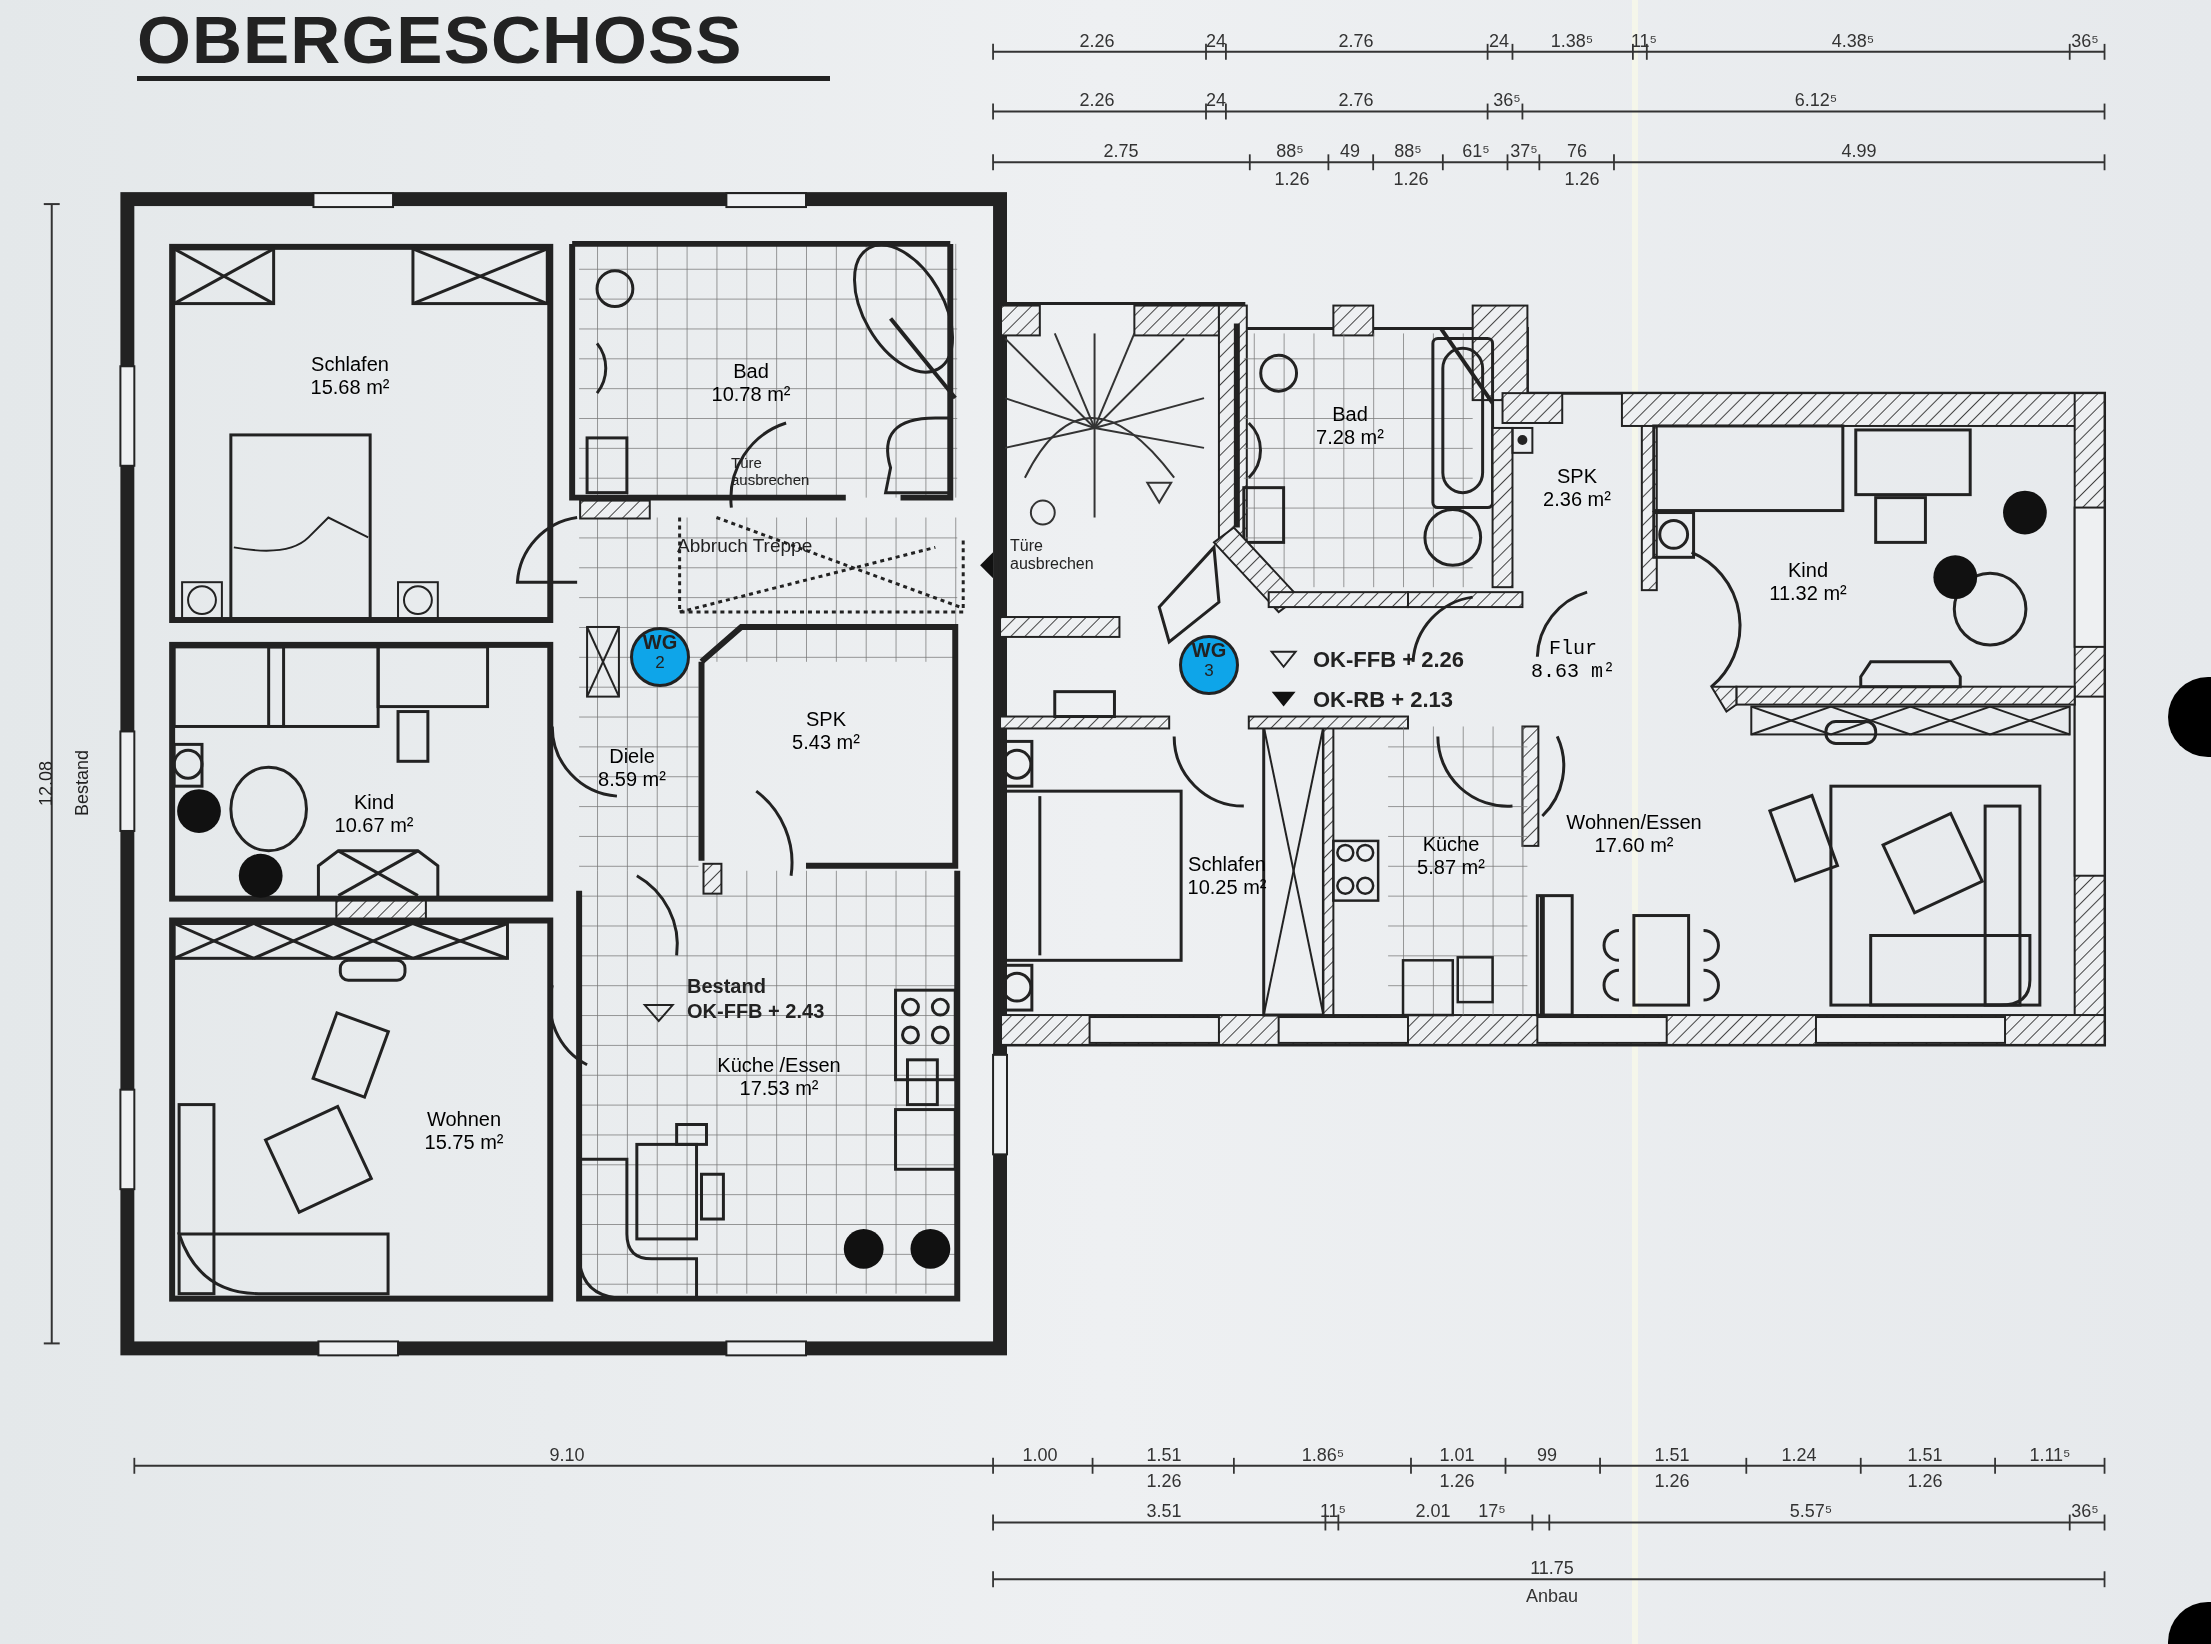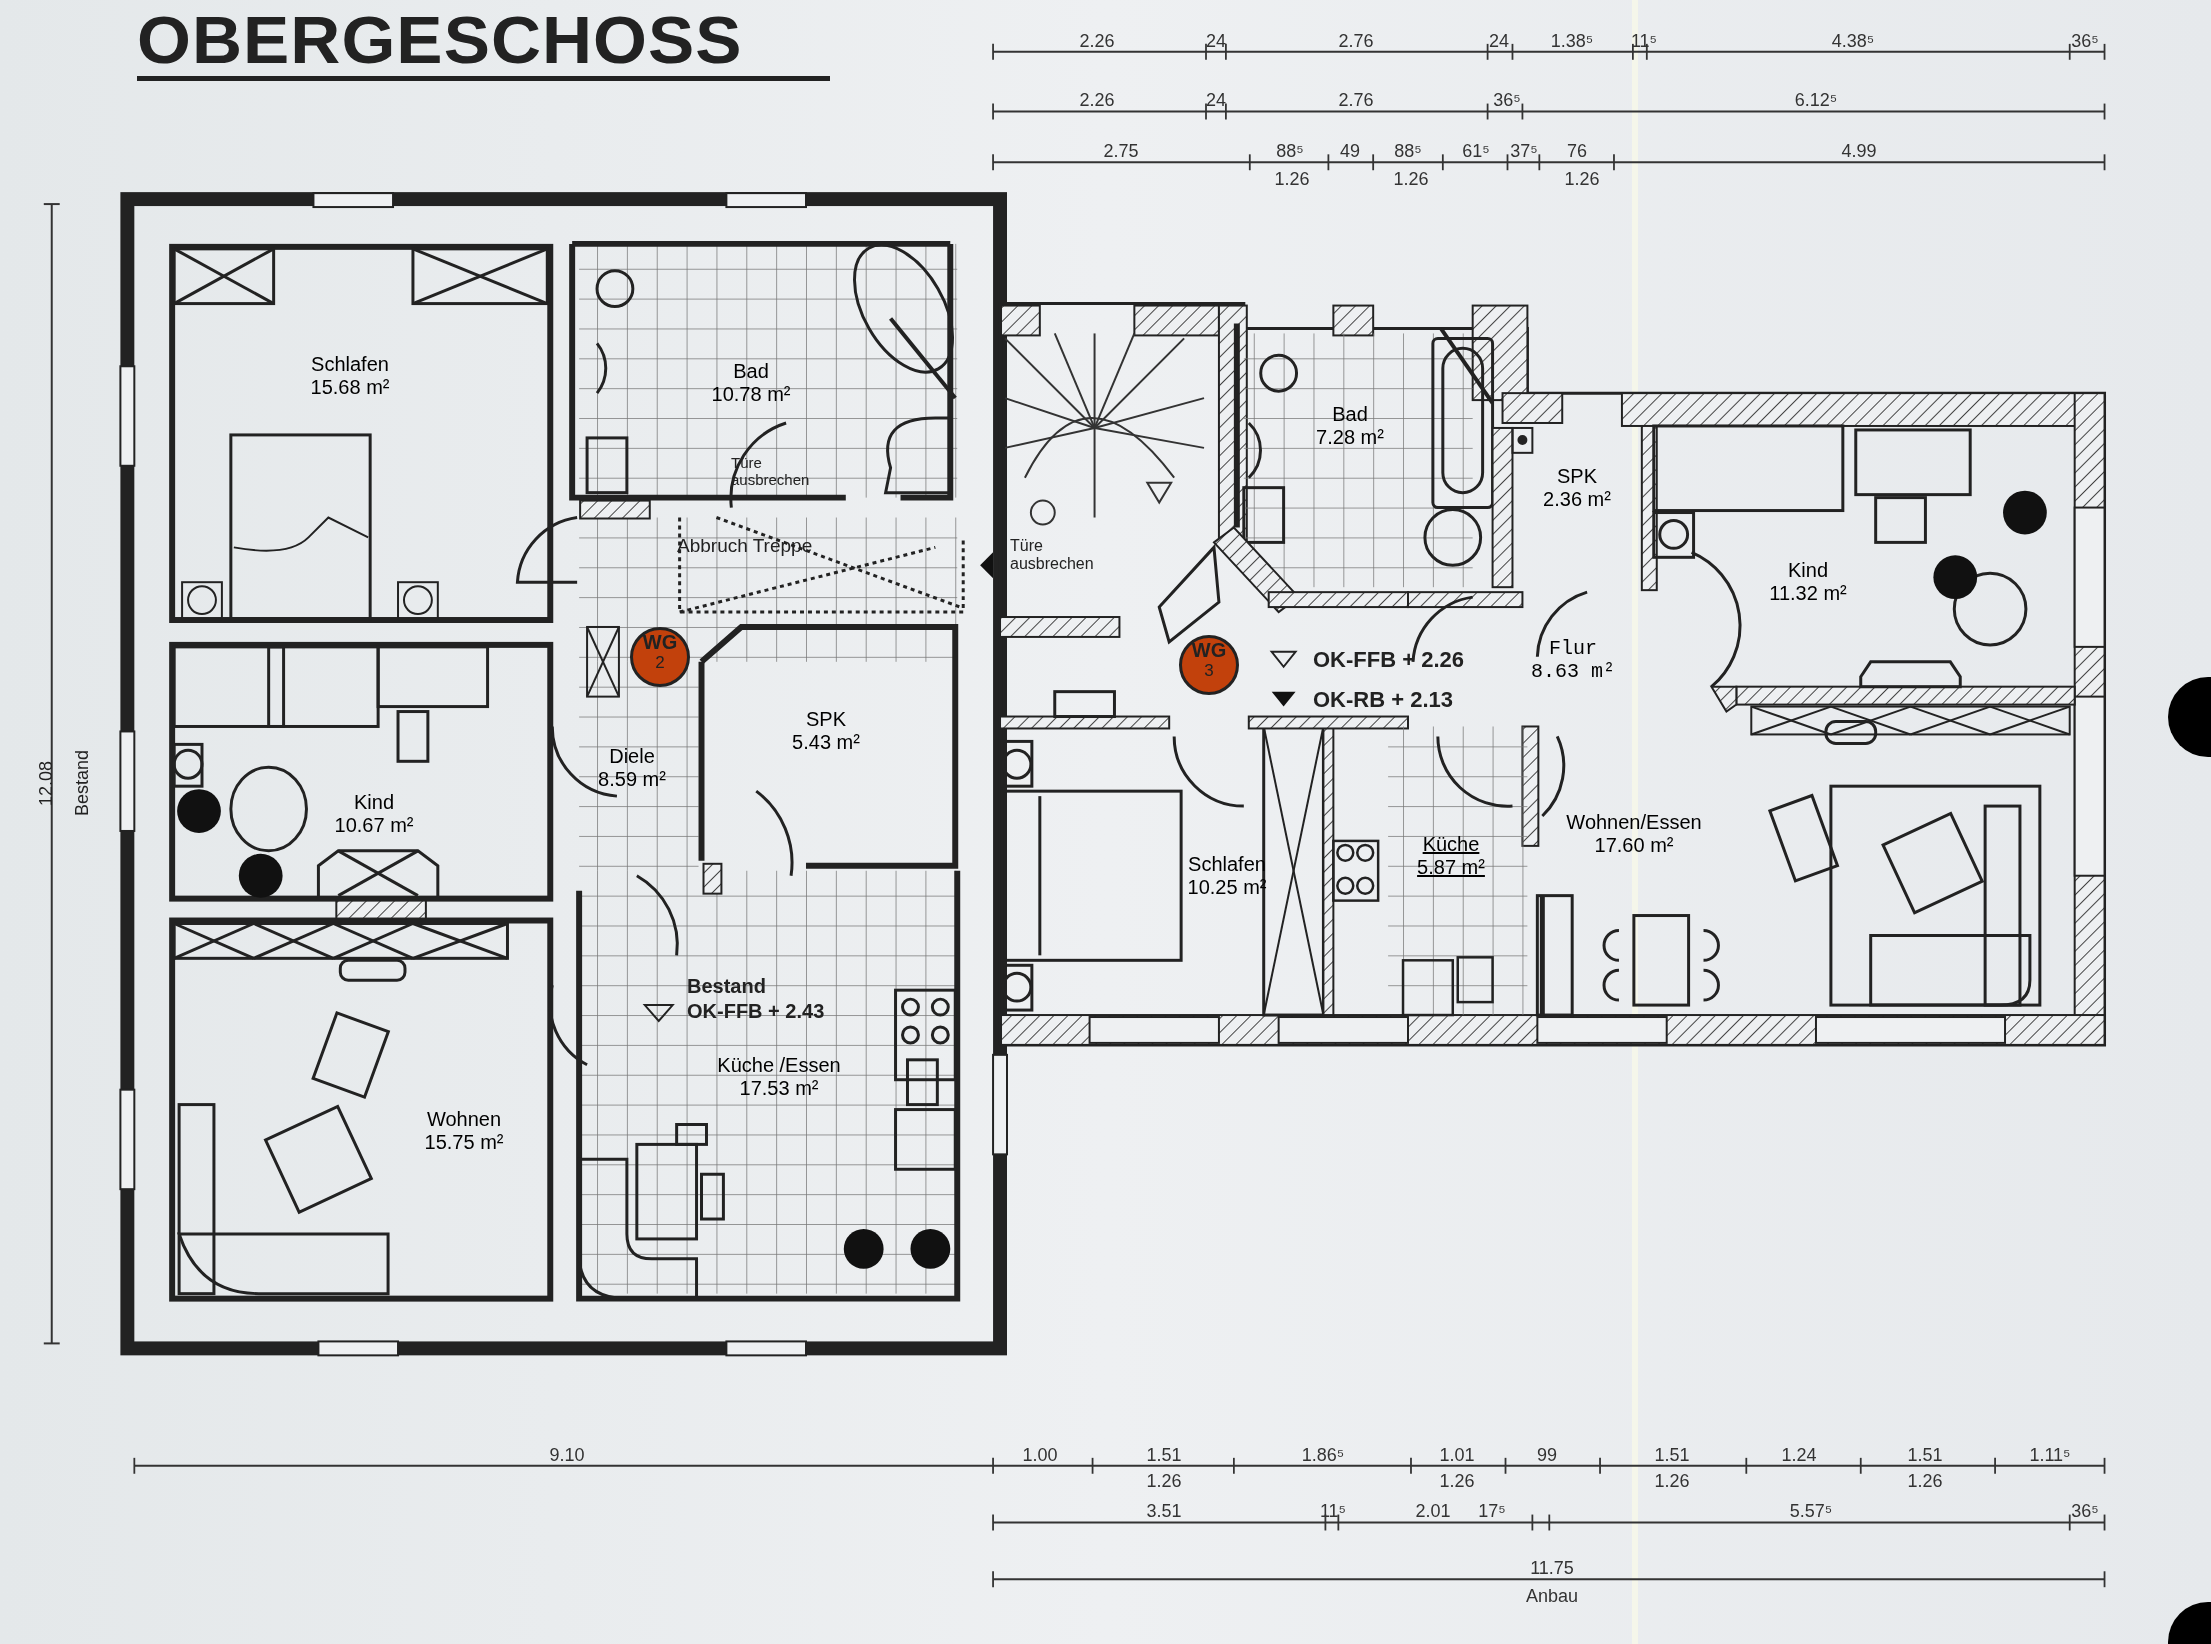--- a/index.html
+++ b/index.html
@@ -7,21 +7,21 @@
   .paper{position:absolute;left:0;top:0;width:2212px;height:1645px;background:linear-gradient(90deg,#e4e8ea 0,#eef0f2 50%,#e6e9ec 100%);}
   .fold{position:absolute;left:1632px;top:0;width:6px;height:1645px;background:rgba(255,255,230,0.5);}
   .title{position:absolute;left:137px;top:2px;font-family:"Liberation Sans",sans-serif;font-weight:900;font-size:66px;letter-spacing:1px;color:#222;transform:scaleX(1.05);transform-origin:left;}
   .title-underline{position:absolute;left:137px;top:76px;width:693px;height:5px;background:#222;}
   svg{position:absolute;left:0;top:0;}
   .lbl{position:absolute;font-size:20px;text-align:center;color:#000000;white-space:nowrap;transform:translate(-50%,-50%);line-height:1.15;}
   .lbl .area{display:block;}
   .dim{position:absolute;font-size:18px;color:#333;white-space:nowrap;transform:translate(-50%,-100%);}
   .dim-sub{position:absolute;font-size:18px;color:#333;white-space:nowrap;transform:translate(-50%,0);}
   .note{position:absolute;font-size:16px;color:#222;white-space:nowrap;line-height:1.15;}
-  .wg{position:absolute;width:54px;height:54px;border:3px solid #222;border-radius:50%;background:#c2410c;text-align:center;font-weight:bold;font-size:20px;line-height:24px;transform:translate(-50%,-50%);}
+  .wg{position:absolute;width:54px;height:54px;border:3px solid #222;border-radius:50%;background:#0ea5e9;text-align:center;font-weight:bold;font-size:20px;line-height:24px;transform:translate(-50%,-50%);}
   .wg .n{display:block;font-weight:normal;font-size:17px;line-height:18px;}
   .level{position:absolute;font-weight:bold;font-size:22px;white-space:nowrap;}
   .vtext{position:absolute;transform:rotate(-90deg);transform-origin:left top;font-size:18px;white-space:nowrap;}
   .dot{position:absolute;width:44px;height:80px;border-radius:40px 0 0 40px;background:#000;}
 </style>
 </head>
 <body>
 
 <div class="paper"></div>
 <div class="fold"></div>
@@ -443,21 +443,21 @@
   <span class="area">11.32 m²</span>
 </div>
 <div class="lbl" style="left:1573px;top:660px;font-family:Liberation Mono, monospace;">
   <span>Flur</span>
   <span class="area">8.63 m²</span>
 </div>
 <div class="lbl" style="left:1227px;top:876px;">
   <span>Schlafen</span>
   <span class="area">10.25 m²</span>
 </div>
-<div class="lbl" style="left:1451px;top:856px;text-decoration:underline;">
+<div class="lbl" style="left:1451px;top:856px;">
   <span>Küche</span>
   <span class="area">5.87 m²</span>
 </div>
 <div class="lbl" style="left:1634px;top:834px;">
   <span>Wohnen/Essen</span>
   <span class="area">17.60 m²</span>
 </div>
 
 <div class="note" style="left:731px;top:454px;font-size:15px;">
   <span>Türe</span><br>

